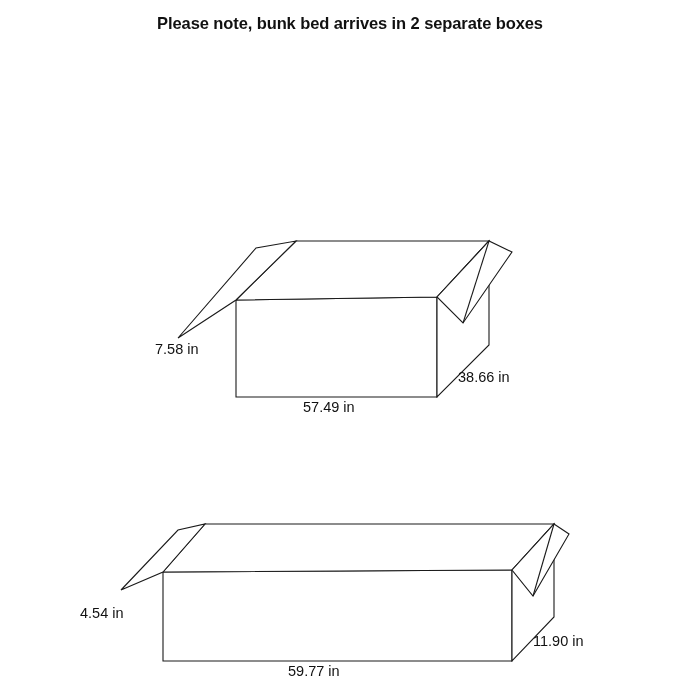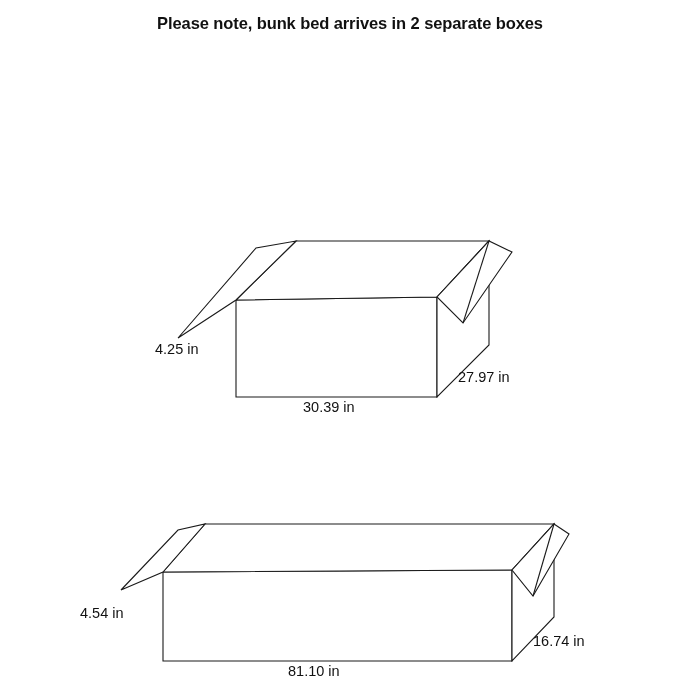--- a/index.html
+++ b/index.html
@@ -92,21 +92,21 @@
       <path d="M512,570 L554,524 L554,617 L512,661 Z" fill="#ffffff"></path>
 
       <path d="M163,572 L205,524 L178,530 L121,590 Z" fill="#ffffff"></path>
 
       <path d="M512,570 L554,524 L569,534 L533,596 Z" fill="#ffffff"></path>
 
       <path d="M554,524 L533,596" fill="none"></path>
     </g>
   </svg>
 
-  <div class="dim-label lbl-b1-height">4.25 in</div>
-  <div class="dim-label lbl-b1-width">30.39 in</div>
-  <div class="dim-label lbl-b1-depth">27.97 in</div>
+  <div class="dim-label lbl-b1-height">7.58 in</div>
+  <div class="dim-label lbl-b1-width">57.49 in</div>
+  <div class="dim-label lbl-b1-depth">38.66 in</div>
 
   <div class="dim-label lbl-b2-height">4.54 in</div>
-  <div class="dim-label lbl-b2-width">81.10 in</div>
-  <div class="dim-label lbl-b2-depth">16.74 in</div>
+  <div class="dim-label lbl-b2-width">59.77 in</div>
+  <div class="dim-label lbl-b2-depth">11.90 in</div>
 
 </div>
 
 </body></html>

